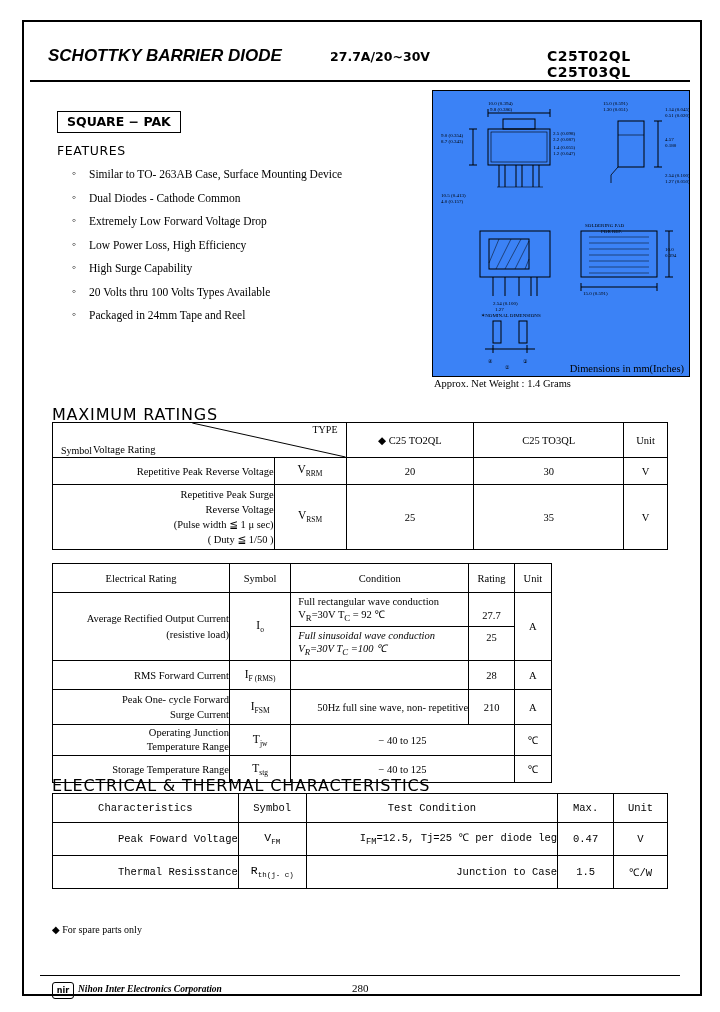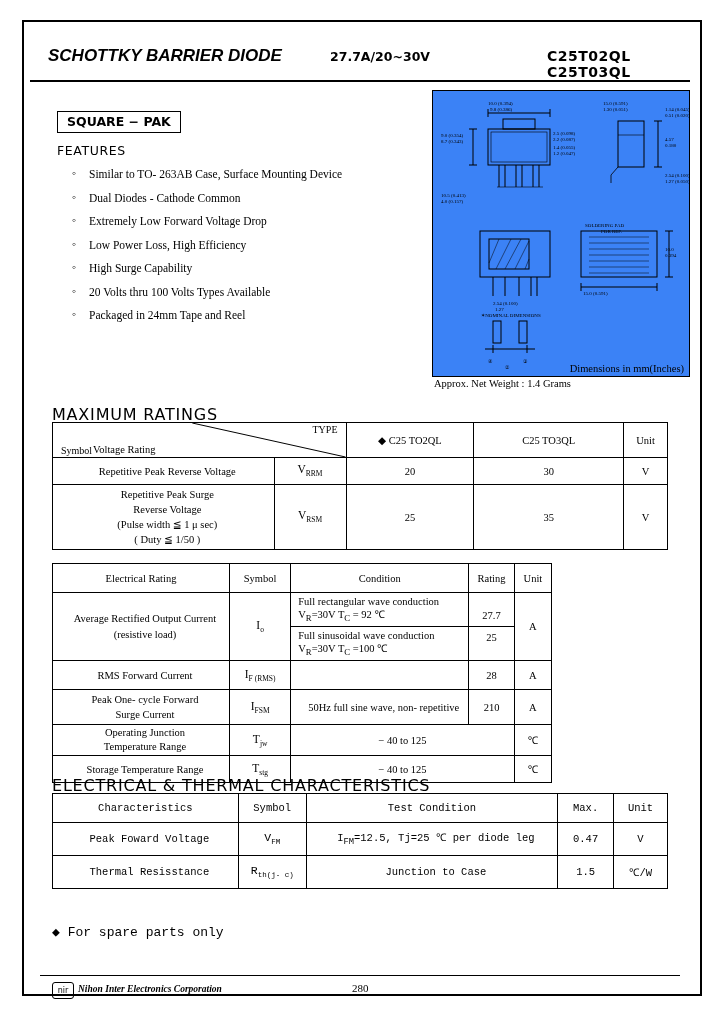--- a/index.html
+++ b/index.html
@@ -30,37 +30,37 @@
   .sec{position:absolute;font-family:"DejaVu Sans",sans-serif;font-size:16px;letter-spacing:0.8px;}
   #maxrat{left:52px;top:405px;}
   #elechar{left:52px;top:776px;}
 
   
   table{border-collapse:collapse;position:absolute;font-family:"Liberation Serif",serif;}
   table td,table th{border:1px solid #000;font-weight:normal;font-size:10.5px;padding:0;text-align:center;vertical-align:middle;}
   .t1{left:52px;top:422px;width:616px;}
   .t2{left:52px;top:563px;width:500px;}
   .t3{left:52px;top:793px;width:616px;font-family:Liberation Mono, monospace;}
-  .lft{text-align:center;padding-left:8px;}
+  .lft{text-align:right;padding-left:8px;}
   .sub{font-size:7.5px;vertical-align:sub;}
   .big{font-size:11.5px;}
   .typecell{position:relative;height:34px;}
   .typecell .diag{position:absolute;left:0;top:0;width:100%;height:100%;}
   .typecell .tl{position:absolute;right:8px;top:1px;font-size:10px;}
   .typecell .bl{position:absolute;left:8px;bottom:1px;font-size:10px;}
   .cond-split{padding:0;}
   .cond-split div{border-bottom:1px solid #000;padding:3px 0 3px 7px;text-align:left;}
-  .cond-split div:last-child{border-bottom:none;}
+  .cond-split div:last-child{border-bottom:none;font-style:italic;}
   .split2{padding:0;}
   .split2 div{border-bottom:1px solid #000;height:21px;line-height:21px;}
   .split2 div:last-child{border-bottom:none;}
-  .note{position:absolute;left:52px;top:924px;font-family:Liberation Mono, monospace;font-size:13px;}
-
-  
-  .logo{position:absolute;left:52px;top:982px;width:20px;height:15px;border:1px solid #000;border-radius:3px;font-family:"DejaVu Sans",sans-serif;font-size:8px;text-align:center;line-height:15px;font-weight:normal;}
+  .note{position:absolute;left:52px;top:924px;font-family:Liberation Serif, serif;font-size:10px;}
+
+  
+  .logo{position:absolute;left:52px;top:982px;width:20px;height:15px;border:1px solid #000;border-radius:3px;font-family:"DejaVu Sans",sans-serif;font-size:8px;text-align:center;line-height:15px;font-weight:bold;}
   .logotext{position:absolute;left:78px;top:984px;font-family:"Liberation Serif",serif;font-size:9.5px;font-style:italic;font-weight:bold;}
   .pageno{position:absolute;left:352px;top:982px;font-family:"Liberation Serif",serif;font-size:11px;}
   .fline{position:absolute;left:40px;top:975px;width:640px;border-top:1px solid #000;}
 </style>
 </head>
 <body>
 
 <div class="page">
   <div class="frame"></div>
 

